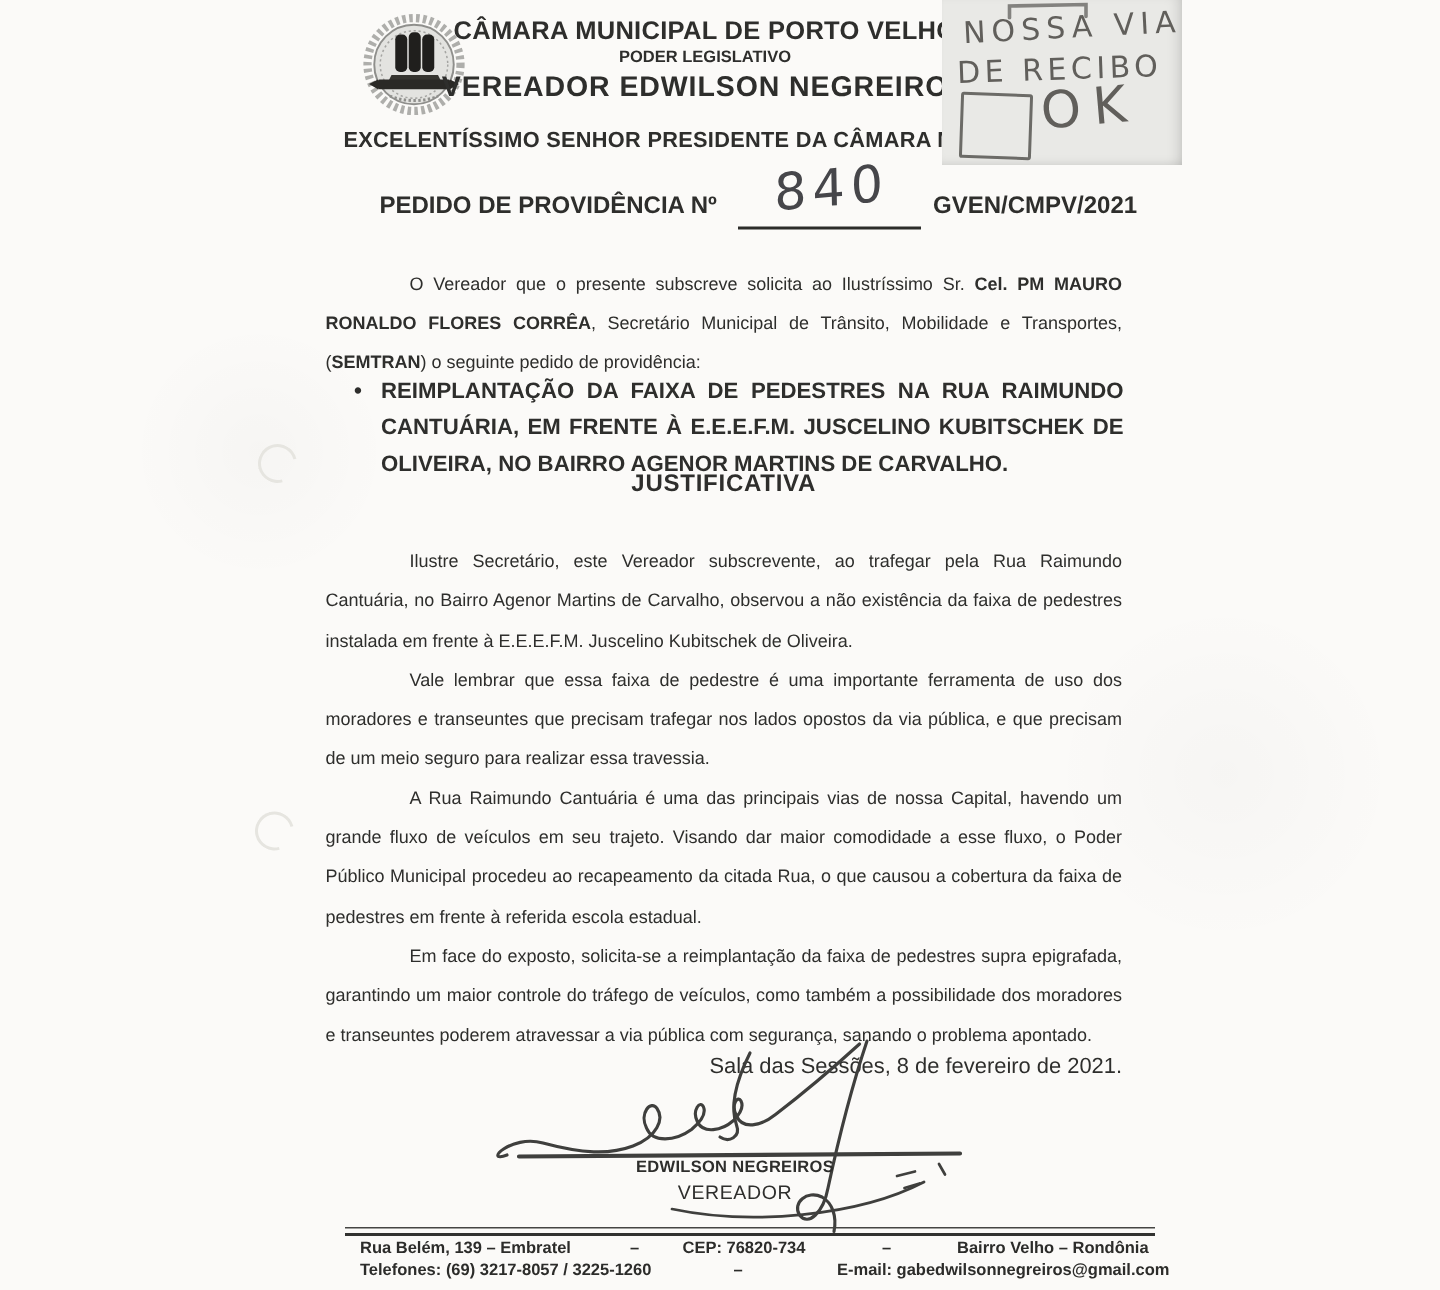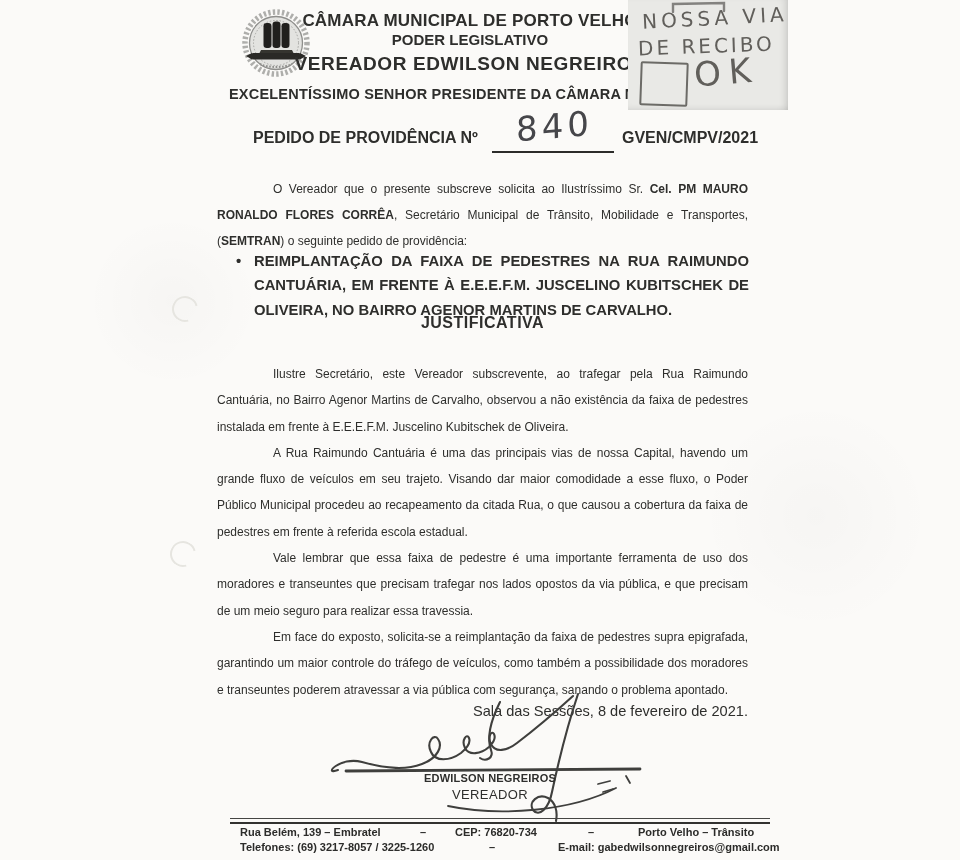--- a/index.html
+++ b/index.html
@@ -9,21 +9,21 @@
       radial-gradient(circle at 18% 35%, rgba(0,0,0,0.02), transparent 9%),
       radial-gradient(circle at 85% 60%, rgba(0,0,0,0.02), transparent 12%),
       #fbfaf8;
     font-family:"Liberation Sans", sans-serif;
     color:#2e2e2c;
   }
   .abs{position:absolute;}
   
   #header-text{left:280px;top:11px;width:380px;text-align:center;line-height:1.12;}
   .org1{font-size:17px;font-weight:bold;letter-spacing:.2px;}
-  .org2{font-size:15px;font-weight:bold;margin-top:2px;}
+  .org2{font-size:11px;font-weight:bold;margin-top:2px;}
   .org3{font-size:19px;font-weight:bold;margin-top:4px;letter-spacing:.6px;}
   #addressee{left:229px;top:86px;font-weight:bold;font-size:14.5px;letter-spacing:.2px;}
   
   #note{left:628px;top:0;width:160px;height:110px;background:#e9e9e6;
         box-shadow:inset -7px 0 9px -6px rgba(0,0,0,.18), inset 0 -5px 7px -5px rgba(0,0,0,.12);}
   .hw{color:#615f5b;font-family:"DejaVu Sans",sans-serif;}
   #note-line1{left:14px;top:6px;font-size:20px;letter-spacing:4px;transform:rotate(-3deg);}
   #note-line2{left:10px;top:34px;font-size:20px;letter-spacing:3px;transform:rotate(-2deg);}
   #note-box{left:12px;top:62px;width:44px;height:40px;border:2.5px solid #6c6b67;transform:rotate(2deg);border-radius:2px;}
   #note-ok{left:66px;top:52px;font-size:34px;letter-spacing:8px;transform:rotate(-5deg);}
@@ -113,22 +113,22 @@
 
   <div class="abs" id="request">
     <span class="dot">•</span>
     <div class="req-text">REIMPLANTAÇÃO DA FAIXA DE PEDESTRES NA RUA RAIMUNDO CANTUÁRIA, EM FRENTE À E.E.E.F.M. JUSCELINO KUBITSCHEK DE OLIVEIRA, NO BAIRRO AGENOR MARTINS DE CARVALHO.</div>
   </div>
 
   <div class="abs" id="justificativa">JUSTIFICATIVA</div>
 
   <div class="abs bodytext" id="paras">
     <p>Ilustre Secretário, este Vereador subscrevente, ao trafegar pela Rua Raimundo Cantuária, no Bairro Agenor Martins de Carvalho, observou a não existência da faixa de pedestres instalada em frente à E.E.E.F.M. Juscelino Kubitschek de Oliveira.</p>
+    <p>Vale lembrar que essa faixa de pedestre é uma importante ferramenta de uso dos moradores e transeuntes que precisam trafegar nos lados opostos da via pública, e que precisam de um meio seguro para realizar essa travessia.</p>
     <p>A Rua Raimundo Cantuária é uma das principais vias de nossa Capital, havendo um grande fluxo de veículos em seu trajeto. Visando dar maior comodidade a esse fluxo, o Poder Público Municipal procedeu ao recapeamento da citada Rua, o que causou a cobertura da faixa de pedestres em frente à referida escola estadual.</p>
-    <p>Vale lembrar que essa faixa de pedestre é uma importante ferramenta de uso dos moradores e transeuntes que precisam trafegar nos lados opostos da via pública, e que precisam de um meio seguro para realizar essa travessia.</p>
     <p>Em face do exposto, solicita-se a reimplantação da faixa de pedestres supra epigrafada, garantindo um maior controle do tráfego de veículos, como também a possibilidade dos moradores e transeuntes poderem atravessar a via pública com segurança, sanando o problema apontado.</p>
   </div>
 
   <div class="abs" id="date-line">Sala das Sessões, 8 de fevereiro de 2021.</div>
 
   <svg class="abs" id="sig-svg" width="370" height="132" viewBox="0 0 370 132">
     <g fill="none" stroke="#3f3f3d" stroke-width="2.1" stroke-linecap="round">
       <path d="M190 10 C 182 26, 176 44, 181 58 C 184 66, 176 70, 170 66"></path>
       <path d="M28 78 C 12 84, 30 64, 52 70 C 78 77, 96 78, 112 72 C 128 66, 133 54, 128 47 C 124 41, 116 50, 121 60 C 125 70, 140 69, 151 61 C 157 56, 161 51, 159 46 C 157 41, 151 48, 155 56 C 159 64, 171 62, 179 55 C 183 51, 186 46, 184 42 C 182 38, 177 44, 181 52 C 185 61, 197 59, 207 51 C 228 35, 252 14, 263 4"></path>
       <path d="M36 79 L 330 77" stroke-width="2.8"></path>
@@ -139,20 +139,20 @@
     </g>
   </svg>
   <div class="abs" id="sig-name">EDWILSON NEGREIROS</div>
   <div class="abs" id="sig-role">VEREADOR</div>
 
   <div class="abs" id="footer-rule"></div>
   <div class="abs ft" id="ft-address">Rua Belém, 139 – Embratel</div>
   <div class="abs ft" id="ft-dash1">–</div>
   <div class="abs ft" id="ft-cep">CEP: 76820-734</div>
   <div class="abs ft" id="ft-dash2">–</div>
-  <div class="abs ft" id="ft-city">Porto Velho – Trânsito</div>
+  <div class="abs ft" id="ft-city">Bairro Velho – Rondônia</div>
   <div class="abs ft" id="ft-phones">Telefones: (69) 3217-8057 / 3225-1260</div>
   <div class="abs ft" id="ft-dash3">–</div>
   <div class="abs ft" id="ft-email">E-mail: gabedwilsonnegreiros@gmail.com</div>
 
   <div class="abs punch" id="punch1"></div>
   <div class="abs punch" id="punch2"></div>
 </div>
 
 </body></html>

